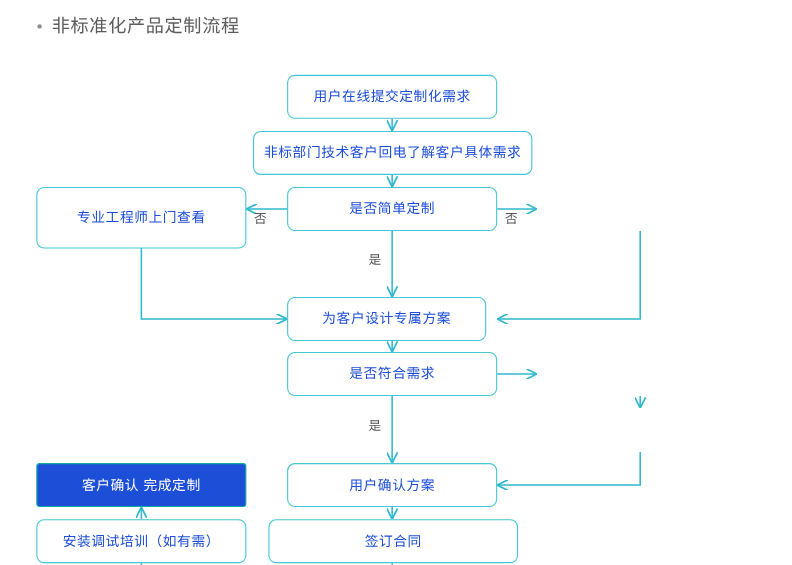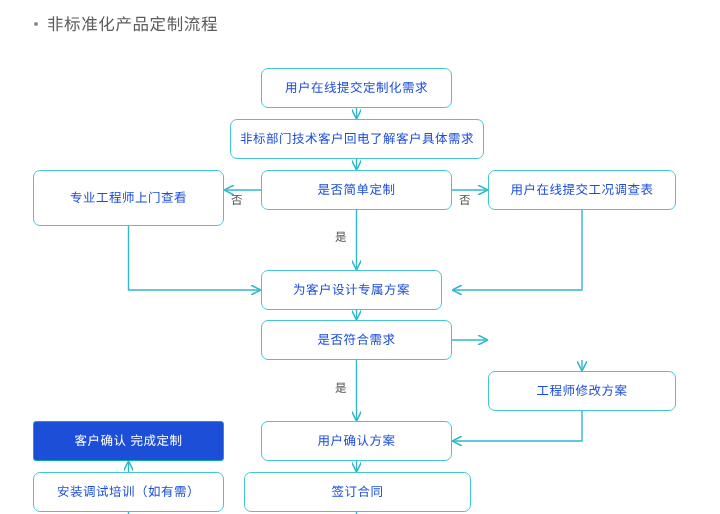--- a/index.html
+++ b/index.html
@@ -143,28 +143,26 @@
   </svg>
 
   <div class="node outlined" style="left:261px;top:68px;width:191px;height:40px;">用户在线提交定制化需求</div>
 
   <div class="node outlined" style="left:230px;top:119px;width:254px;height:40px;">非标部门技术客户回电了解客户具体需求</div>
 
   <div class="node outlined" style="left:261px;top:170px;width:191px;height:40px;">是否简单定制</div>
 
   <div class="node outlined" style="left:33px;top:170px;width:191px;height:56px;">专业工程师上门查看</div>
 
-  <div class="node outlined" style="left:488px;top:170px;width:188px;height:40px;">用户在线提交工况调查表</div>
 
   <div class="node outlined" style="left:261px;top:270px;width:181px;height:40px;">为客户设计专属方案</div>
 
   <div class="node outlined" style="left:261px;top:320px;width:191px;height:40px;">是否符合需求</div>
 
 
-  <div class="node outlined" style="left:488px;top:371px;width:188px;height:40px;">工程师修改方案</div>
 
   <div class="node outlined" style="left:261px;top:421px;width:191px;height:40px;">用户确认方案</div>
 
   <div class="node outlined" style="left:244px;top:472px;width:227px;height:40px;">签订合同</div>
 
   <div class="node filled" style="left:33px;top:421px;width:191px;height:40px;">客户确认 完成定制</div>
 
   <div class="node outlined" style="left:33px;top:472px;width:191px;height:40px;">安装调试培训（如有需）</div>
 
   <div class="edge-label" style="left:231px;top:195px;">否</div>

